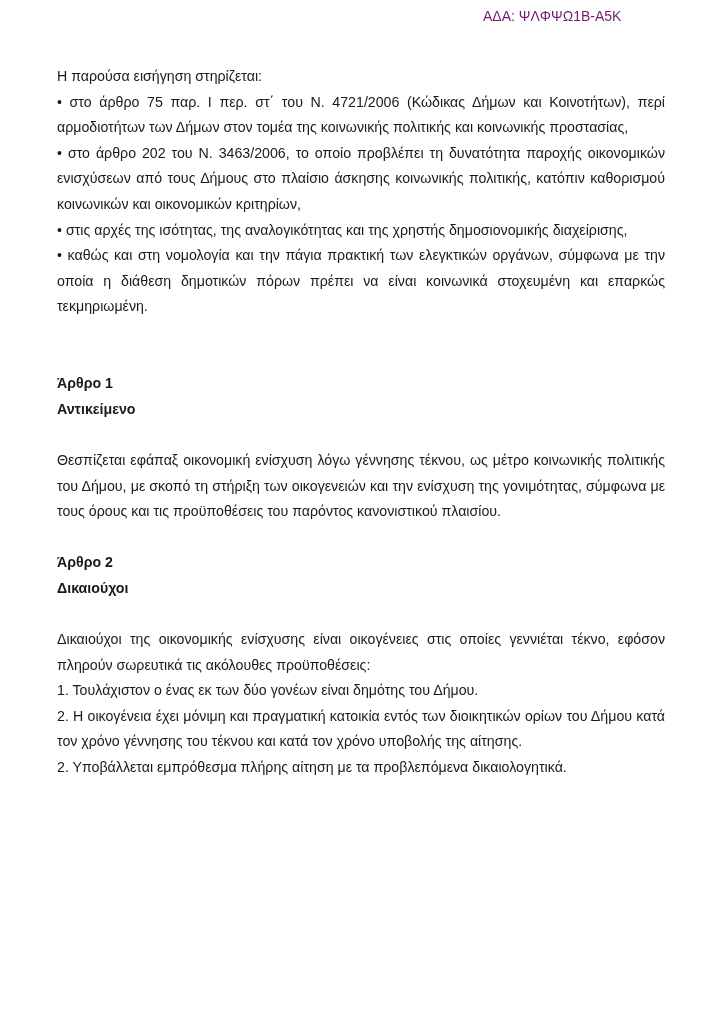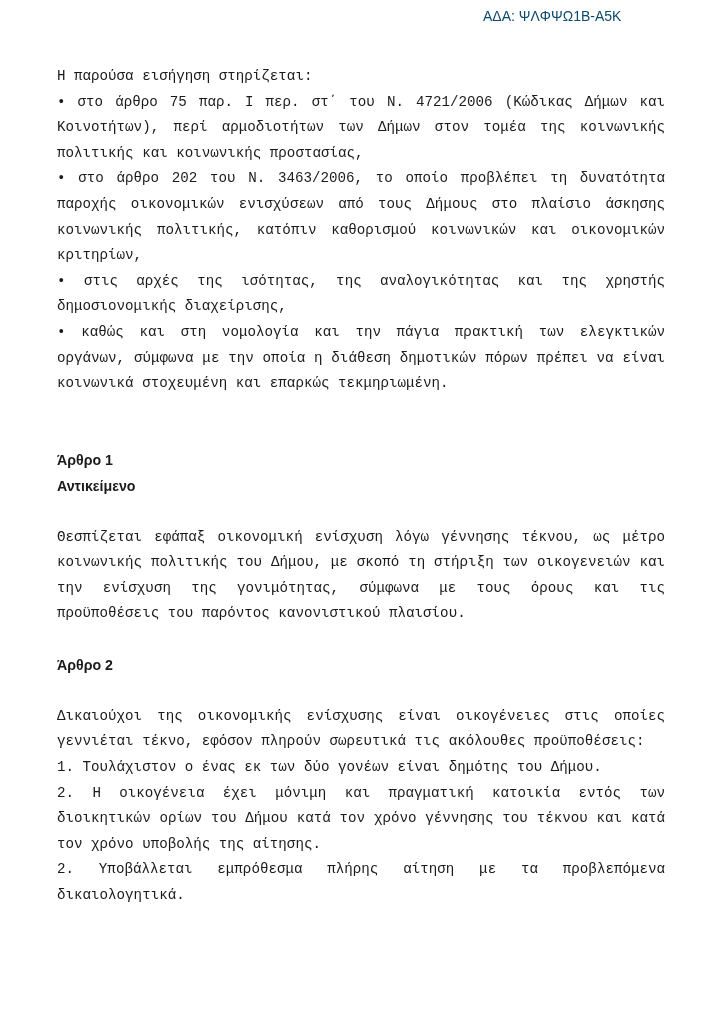--- a/index.html
+++ b/index.html
@@ -1,20 +1,20 @@
 <!DOCTYPE html>
 <html><head>
 <meta charset="utf-8">
 <style>
   html, body { margin: 0; padding: 0; background: #ffffff; }
   body { width: 724px; height: 1024px; position: relative; overflow: hidden;
          font-family: "Liberation Sans", sans-serif; color: #1a1a1a; font-size: 14.2px; }
-  .ada { position: absolute; top: 8px; left: 483px; font-size: 14px; color: #0c4a6e; }
+  .ada { position: absolute; top: 8px; left: 483px; font-size: 14px; color: #701a75; }
   .content { position: absolute; left: 57px; top: 64px; width: 608px; }
-  p { margin: 0; line-height: 25.6px; text-align: justify; font-family: Liberation Mono, monospace; }
+  p { margin: 0; line-height: 25.6px; text-align: justify; }
   .gap { height: 25.6px; }
   .heading { text-align: left; font-weight: bold; line-height: 25.6px; font-size: 14.2px; }
 </style>
 </head>
 <body>
 
 <div class="ada">ΑΔΑ: ΨΛΦΨΩ1Β-Α5Κ</div>
 
 <div class="content">
   <p>Η παρούσα εισήγηση στηρίζεται:</p>
@@ -25,18 +25,19 @@
   <div class="gap"></div>
   <div class="gap"></div>
 
   <div class="heading">Άρθρο 1</div>
   <div class="heading">Αντικείμενο</div>
   <div class="gap"></div>
   <p>Θεσπίζεται εφάπαξ οικονομική ενίσχυση λόγω γέννησης τέκνου, ως μέτρο κοινωνικής πολιτικής του Δήμου, με σκοπό τη στήριξη των οικογενειών και την ενίσχυση της γονιμότητας, σύμφωνα με τους όρους και τις προϋποθέσεις του παρόντος κανονιστικού πλαισίου.</p>
   <div class="gap"></div>
 
   <div class="heading">Άρθρο 2</div>
+  <div class="heading">Δικαιούχοι</div>
   <div class="gap"></div>
   <p>Δικαιούχοι της οικονομικής ενίσχυσης είναι οικογένειες στις οποίες γεννιέται τέκνο, εφόσον πληρούν σωρευτικά τις ακόλουθες προϋποθέσεις:</p>
   <p>1. Τουλάχιστον ο ένας εκ των δύο γονέων είναι δημότης του Δήμου.</p>
   <p>2. Η οικογένεια έχει μόνιμη και πραγματική κατοικία εντός των διοικητικών ορίων του Δήμου κατά τον χρόνο γέννησης του τέκνου και κατά τον χρόνο υποβολής της αίτησης.</p>
   <p>2. Υποβάλλεται εμπρόθεσμα πλήρης αίτηση με τα προβλεπόμενα δικαιολογητικά.</p>
 </div>
 
 </body></html>

